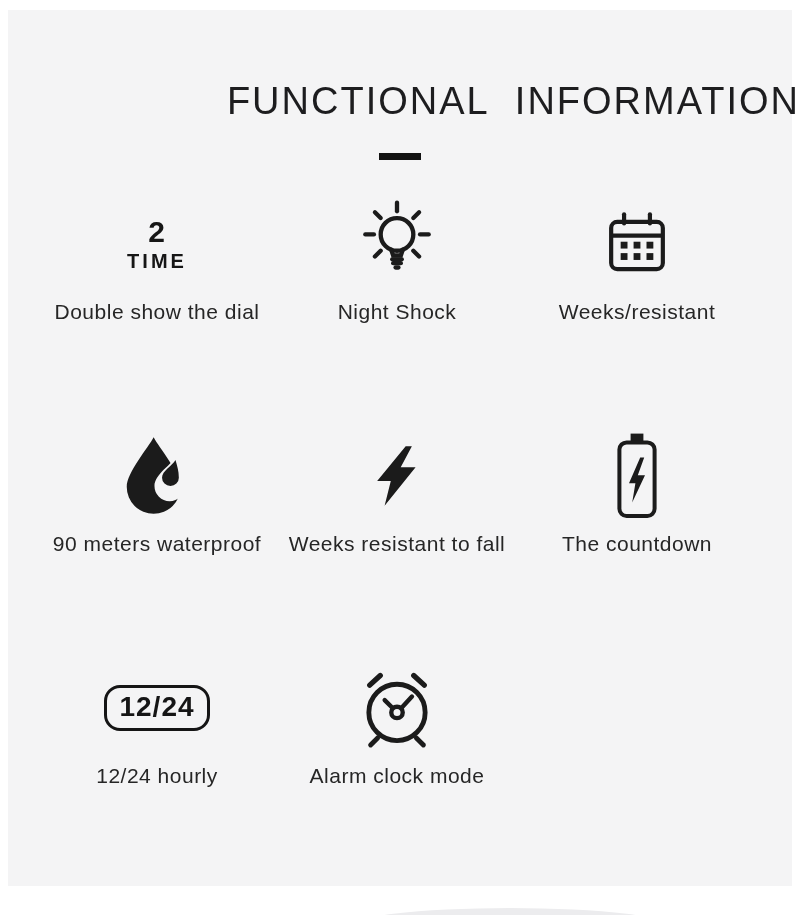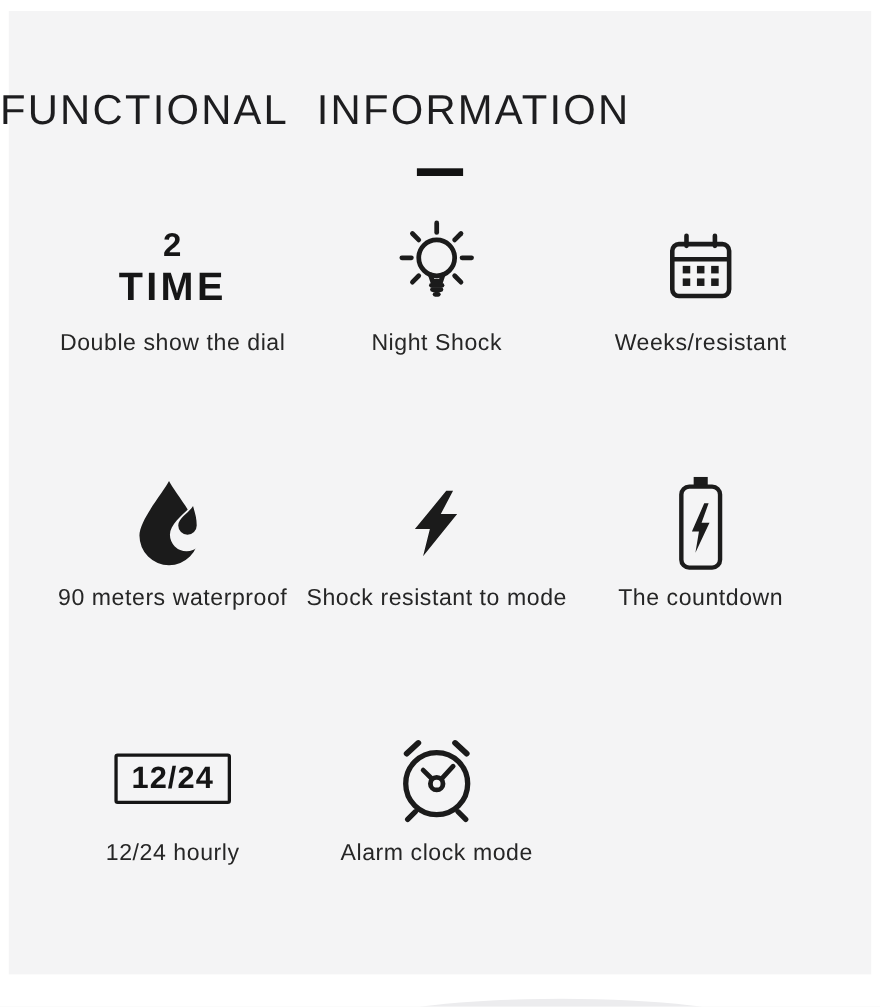--- a/index.html
+++ b/index.html
@@ -12,21 +12,21 @@
     color:#1c1c1c;
   }
   .panel{
     position:absolute;
     left:8px;right:8px;top:10px;bottom:29px;
     background:#f4f4f5;
   }
   .title{
     position:absolute;
     top:80px;left:0;right:0;
-    text-align:left;
+    text-align:right;
     font-size:38px;
     font-weight:400;
     letter-spacing:2px;
     word-spacing:14px;
     color:#1d1d1f;
     white-space:nowrap;
   }
   .divider{
     position:absolute;
     top:153px;left:379px;
@@ -66,27 +66,27 @@
     font-weight:700;
     color:#161616;
   }
   .dual-time .num{
     display:block;
     font-size:30px;
     letter-spacing:1px;
   }
   .dual-time .word{
     display:block;
-    font-size:36px;
+    font-size:20px;
     letter-spacing:3px;
     margin-top:3px;
   }
   .pill{
     border:3.5px solid #151515;
-    border-radius:3px;
+    border-radius:16px;
     background:transparent;
     padding:3px 12px 5px 12px;
     font-size:28px;
     font-weight:700;
     letter-spacing:1px;
     color:#151515;
   }
   .bottom-strip{
     position:absolute;
     left:0;right:0;bottom:0;height:29px;
@@ -174,21 +174,21 @@
     </div>
     <div class="label">90 meters waterproof</div>
   </div>
 
   <div class="cell">
     <div class="icon-box">
       <svg width="62" height="96" viewBox="0 0 100 100">
         <path d="M64,2 L18,58 L40,58 L30,98 L80,36 L56,36 L74,2 Z" fill="#1b1b1b"></path>
       </svg>
     </div>
-    <div class="label">Shock resistant to mode</div>
+    <div class="label">Weeks resistant to fall</div>
   </div>
 
   <div class="cell">
     <div class="icon-box">
       <svg width="48" height="92" viewBox="0 0 60 110">
         <rect x="22" y="2" width="16" height="11" fill="#1b1b1b"></rect>
         <rect x="8" y="13" width="44" height="92" rx="9" fill="none" stroke="#1b1b1b" stroke-width="5"></rect>
         <path d="M34,32 L20,64 L28,64 L24,88 L40,54 L31,54 L39,32 Z" fill="#1b1b1b"></path>
       </svg>
     </div>

